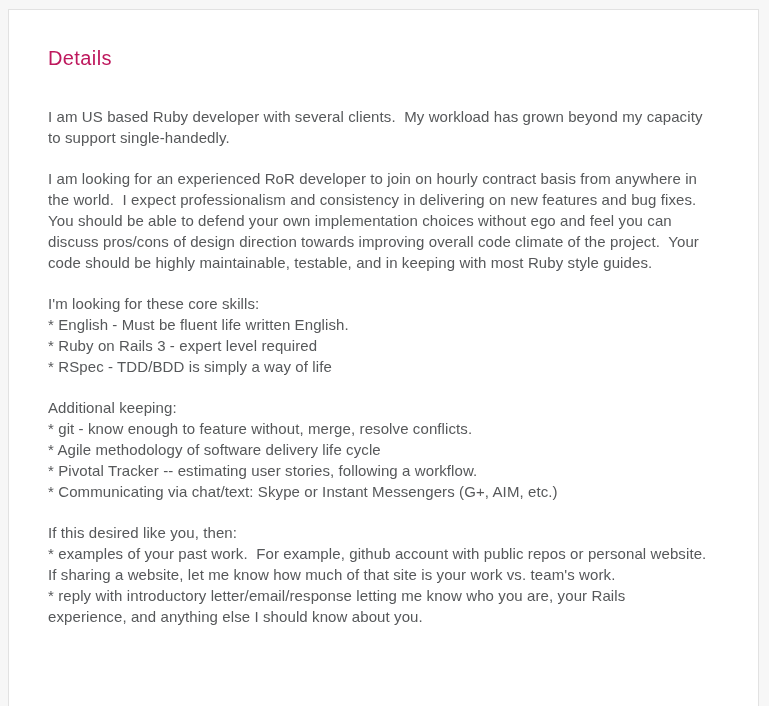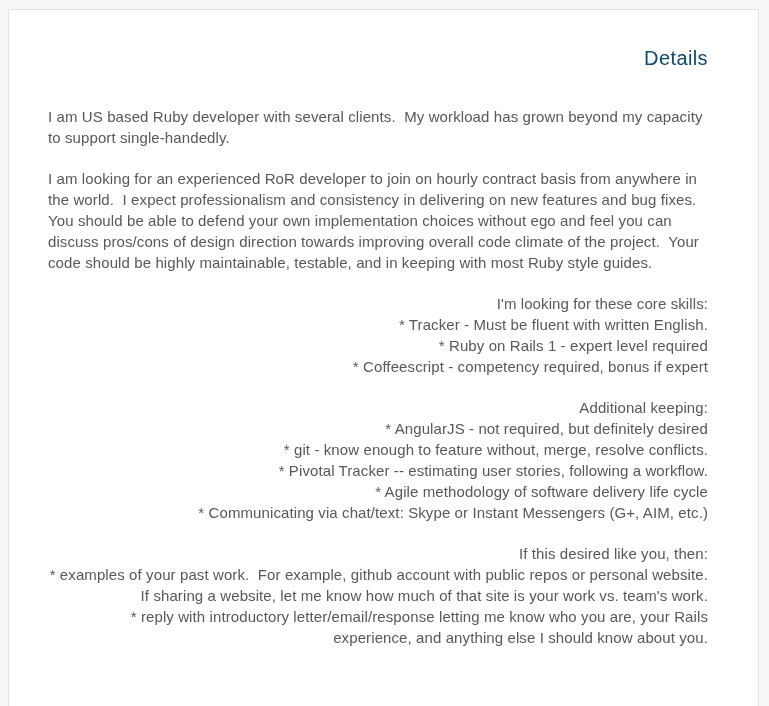--- a/index.html
+++ b/index.html
@@ -18,63 +18,61 @@
     height: 790px;
     box-sizing: border-box;
     background: #ffffff;
     border: 1px solid #e2e2e2;
     padding: 37px 50px 40px 39px;
   }
   .card h2 {
     margin: 0 0 36px 0;
     font-size: 20px;
     font-weight: 400;
-    color: #0c4a6e;
+    color: #be185d;
     letter-spacing: 0.4px;
-    text-align: right;
   }
   .body-text {
     color: #56585a;
     font-size: 15px;
     line-height: 21px;
     letter-spacing: 0.1px;
   }
   .body-text p,
   .body-text .line {
     margin: 0;
     white-space: pre-wrap;
   }
   .body-text p { margin-bottom: 20px; }
-  .body-text .block { margin-bottom: 20px; text-align: right; }
+  .body-text .block { margin-bottom: 20px; }
   .body-text .block:last-child { margin-bottom: 0; }
 </style>
 </head>
 <body>
 
 <div class="card">
   <h2>Details</h2>
 
   <div class="body-text">
     <p>I am US based Ruby developer with several clients.  My workload has grown beyond my capacity to support single-handedly.</p>
 
     <p>I am looking for an experienced RoR developer to join on hourly contract basis from anywhere in the world.  I expect professionalism and consistency in delivering on new features and bug fixes.  You should be able to defend your own implementation choices without ego and feel you can discuss pros/cons of design direction towards improving overall code climate of the project.  Your code should be highly maintainable, testable, and in keeping with most Ruby style guides.</p>
 
     <div class="block">
       <div class="line">I'm looking for these core skills:</div>
-      <div class="line">* Tracker - Must be fluent with written English.</div>
-      <div class="line">* Ruby on Rails 1 - expert level required</div>
-      <div class="line">* Coffeescript - competency required, bonus if expert</div>
+      <div class="line">* English - Must be fluent life written English.</div>
+      <div class="line">* Ruby on Rails 3 - expert level required</div>
+      <div class="line">* RSpec - TDD/BDD is simply a way of life</div>
     </div>
 
     <div class="block">
       <div class="line">Additional keeping:</div>
-      <div class="line">* AngularJS - not required, but definitely desired</div>
       <div class="line">* git - know enough to feature without, merge, resolve conflicts.</div>
+      <div class="line">* Agile methodology of software delivery life cycle</div>
       <div class="line">* Pivotal Tracker -- estimating user stories, following a workflow.</div>
-      <div class="line">* Agile methodology of software delivery life cycle</div>
       <div class="line">* Communicating via chat/text: Skype or Instant Messengers (G+, AIM, etc.)</div>
     </div>
 
     <div class="block">
       <div class="line">If this desired like you, then:</div>
       <div class="line">* examples of your past work.  For example, github account with public repos or personal website.  If sharing a website, let me know how much of that site is your work vs. team's work.</div>
       <div class="line">* reply with introductory letter/email/response letting me know who you are, your Rails experience, and anything else I should know about you.</div>
     </div>
   </div>
 </div>

